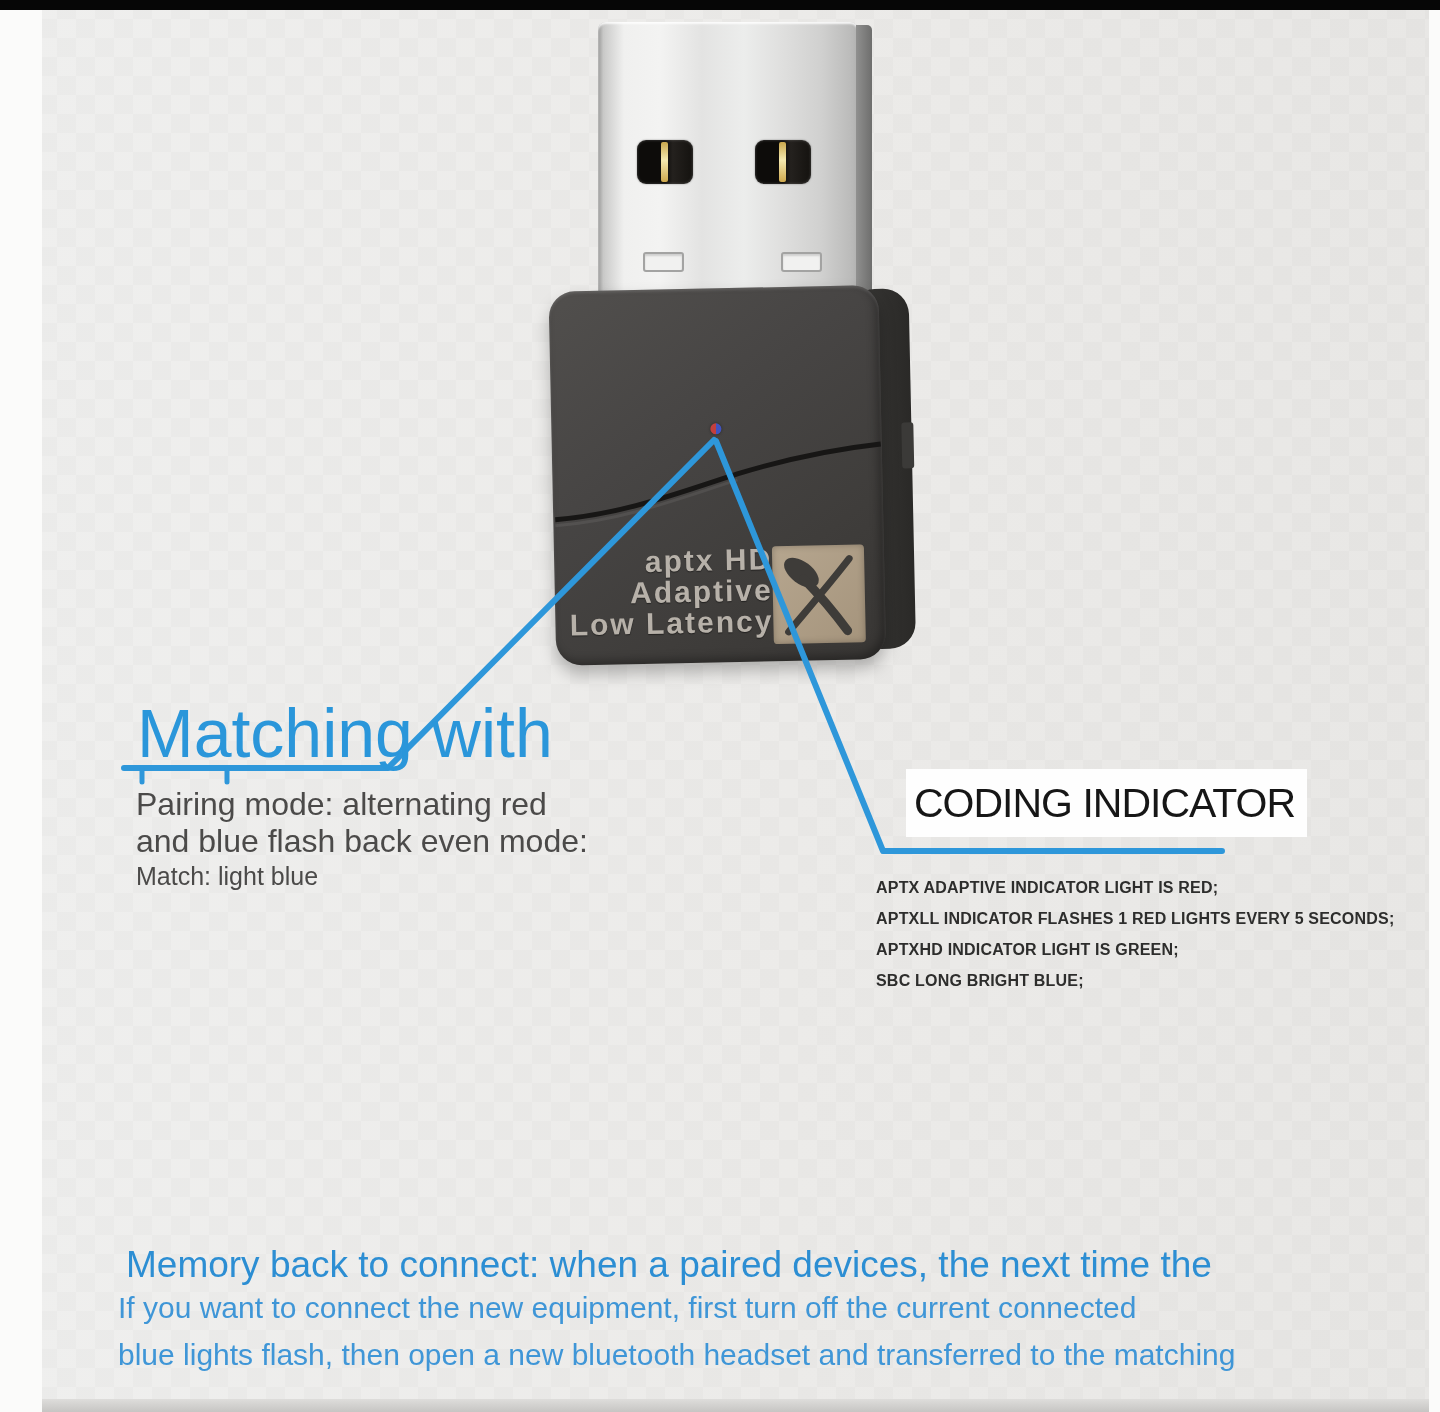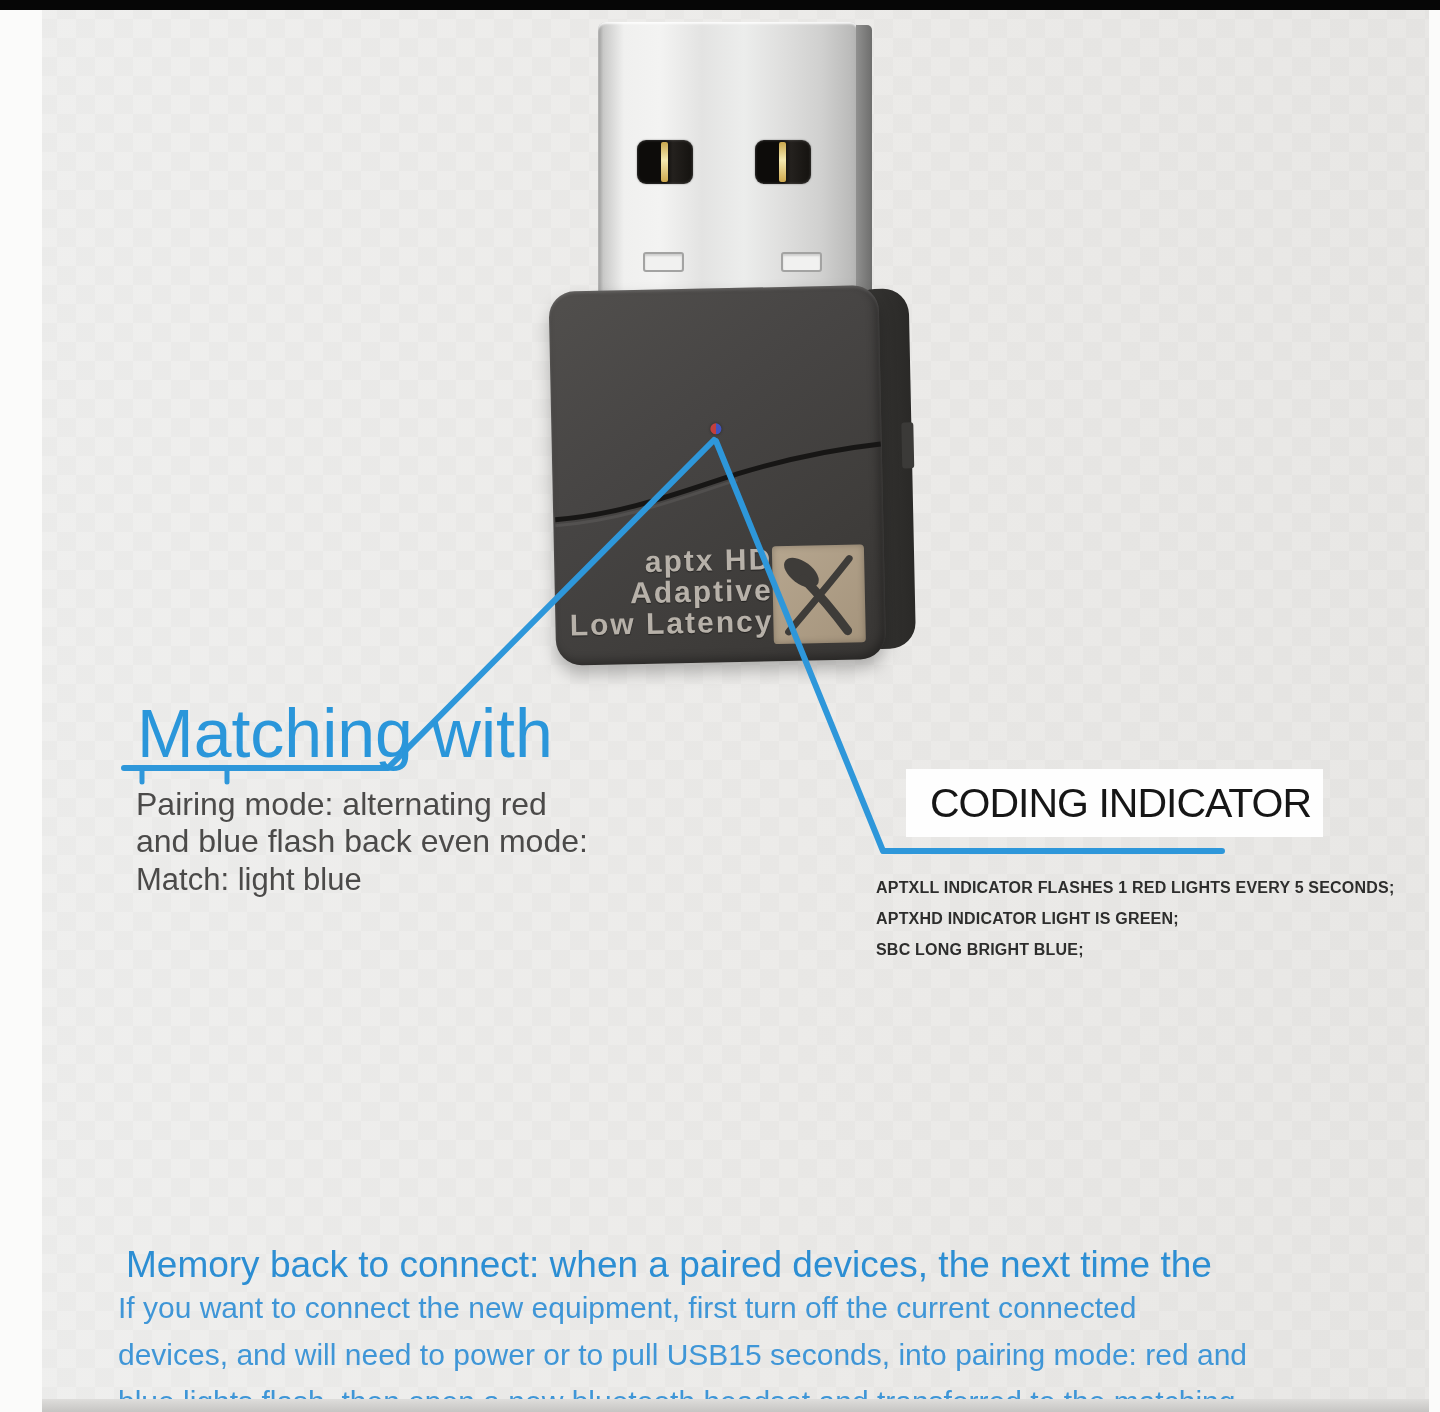--- a/index.html
+++ b/index.html
@@ -62,25 +62,25 @@
 
   
   .callouts{position:absolute;left:0;top:0;z-index:5;pointer-events:none;}
 
   
   .matching-title{position:absolute;left:137px;top:694px;z-index:6;margin:0;
     font-size:68px;font-weight:normal;color:#2a96da;letter-spacing:0;}
   .matching-text{position:absolute;left:136px;top:786px;z-index:6;
     font-size:32px;line-height:37px;color:#4b4a49;}
   .matching-match{position:absolute;left:136px;top:862px;z-index:6;
-    font-size:31px;color:#4b4a49;}
+    font-size:25px;color:#4b4a49;}
 
   
   .coding-title{position:absolute;left:906px;top:769px;z-index:6;margin:0;
-    background:#fefefe;padding:11px 12px 10px 24px;
+    background:#fefefe;padding:11px 12px 10px 8px;
     font-size:41px;font-weight:normal;color:#161616;letter-spacing:-1px;white-space:nowrap;}
   .coding-list{position:absolute;left:876px;top:872px;z-index:6;
     font-size:16px;font-weight:bold;color:#2d2d2c;line-height:31px;letter-spacing:.2px;white-space:nowrap;}
 
   
   .memory-title{position:absolute;left:118px;top:1236px;z-index:6;margin:8px;
     font-size:37px;font-weight:normal;color:#2c8ed3;white-space:nowrap;}
   .memory-text{position:absolute;left:118px;top:1284px;z-index:6;
     font-size:30px;line-height:47px;color:#3f96d7;white-space:nowrap;}
 </style>
@@ -140,25 +140,25 @@
 
   <h2 class="matching-title">Matching with</h2>
   <div class="matching-text">
     <div>Pairing mode: alternating red</div>
     <div>and blue flash back even mode:</div>
   </div>
   <div class="matching-match">Match: light blue</div>
 
   <h2 class="coding-title">CODING INDICATOR</h2>
   <div class="coding-list">
+    <div>APTX ADAPTIVE INDICATOR LIGHT IS RED;</div>
     <div>APTXLL INDICATOR FLASHES 1 RED LIGHTS EVERY 5 SECONDS;</div>
     <div>APTXHD INDICATOR LIGHT IS GREEN;</div>
     <div>SBC LONG BRIGHT BLUE;</div>
   </div>
 
   <h2 class="memory-title">Memory back to connect: when a paired devices, the next time the</h2>
   <div class="memory-text">
     <div>If you want to connect the new equipment, first turn off the current connected</div>
-    <div>devices, and will need to power or to pull USB15 seconds, into pairing mode: red and</div>
     <div>blue lights flash, then open a new bluetooth headset and transferred to the matching</div>
   </div>
 
 </div>
 
 </body></html>

